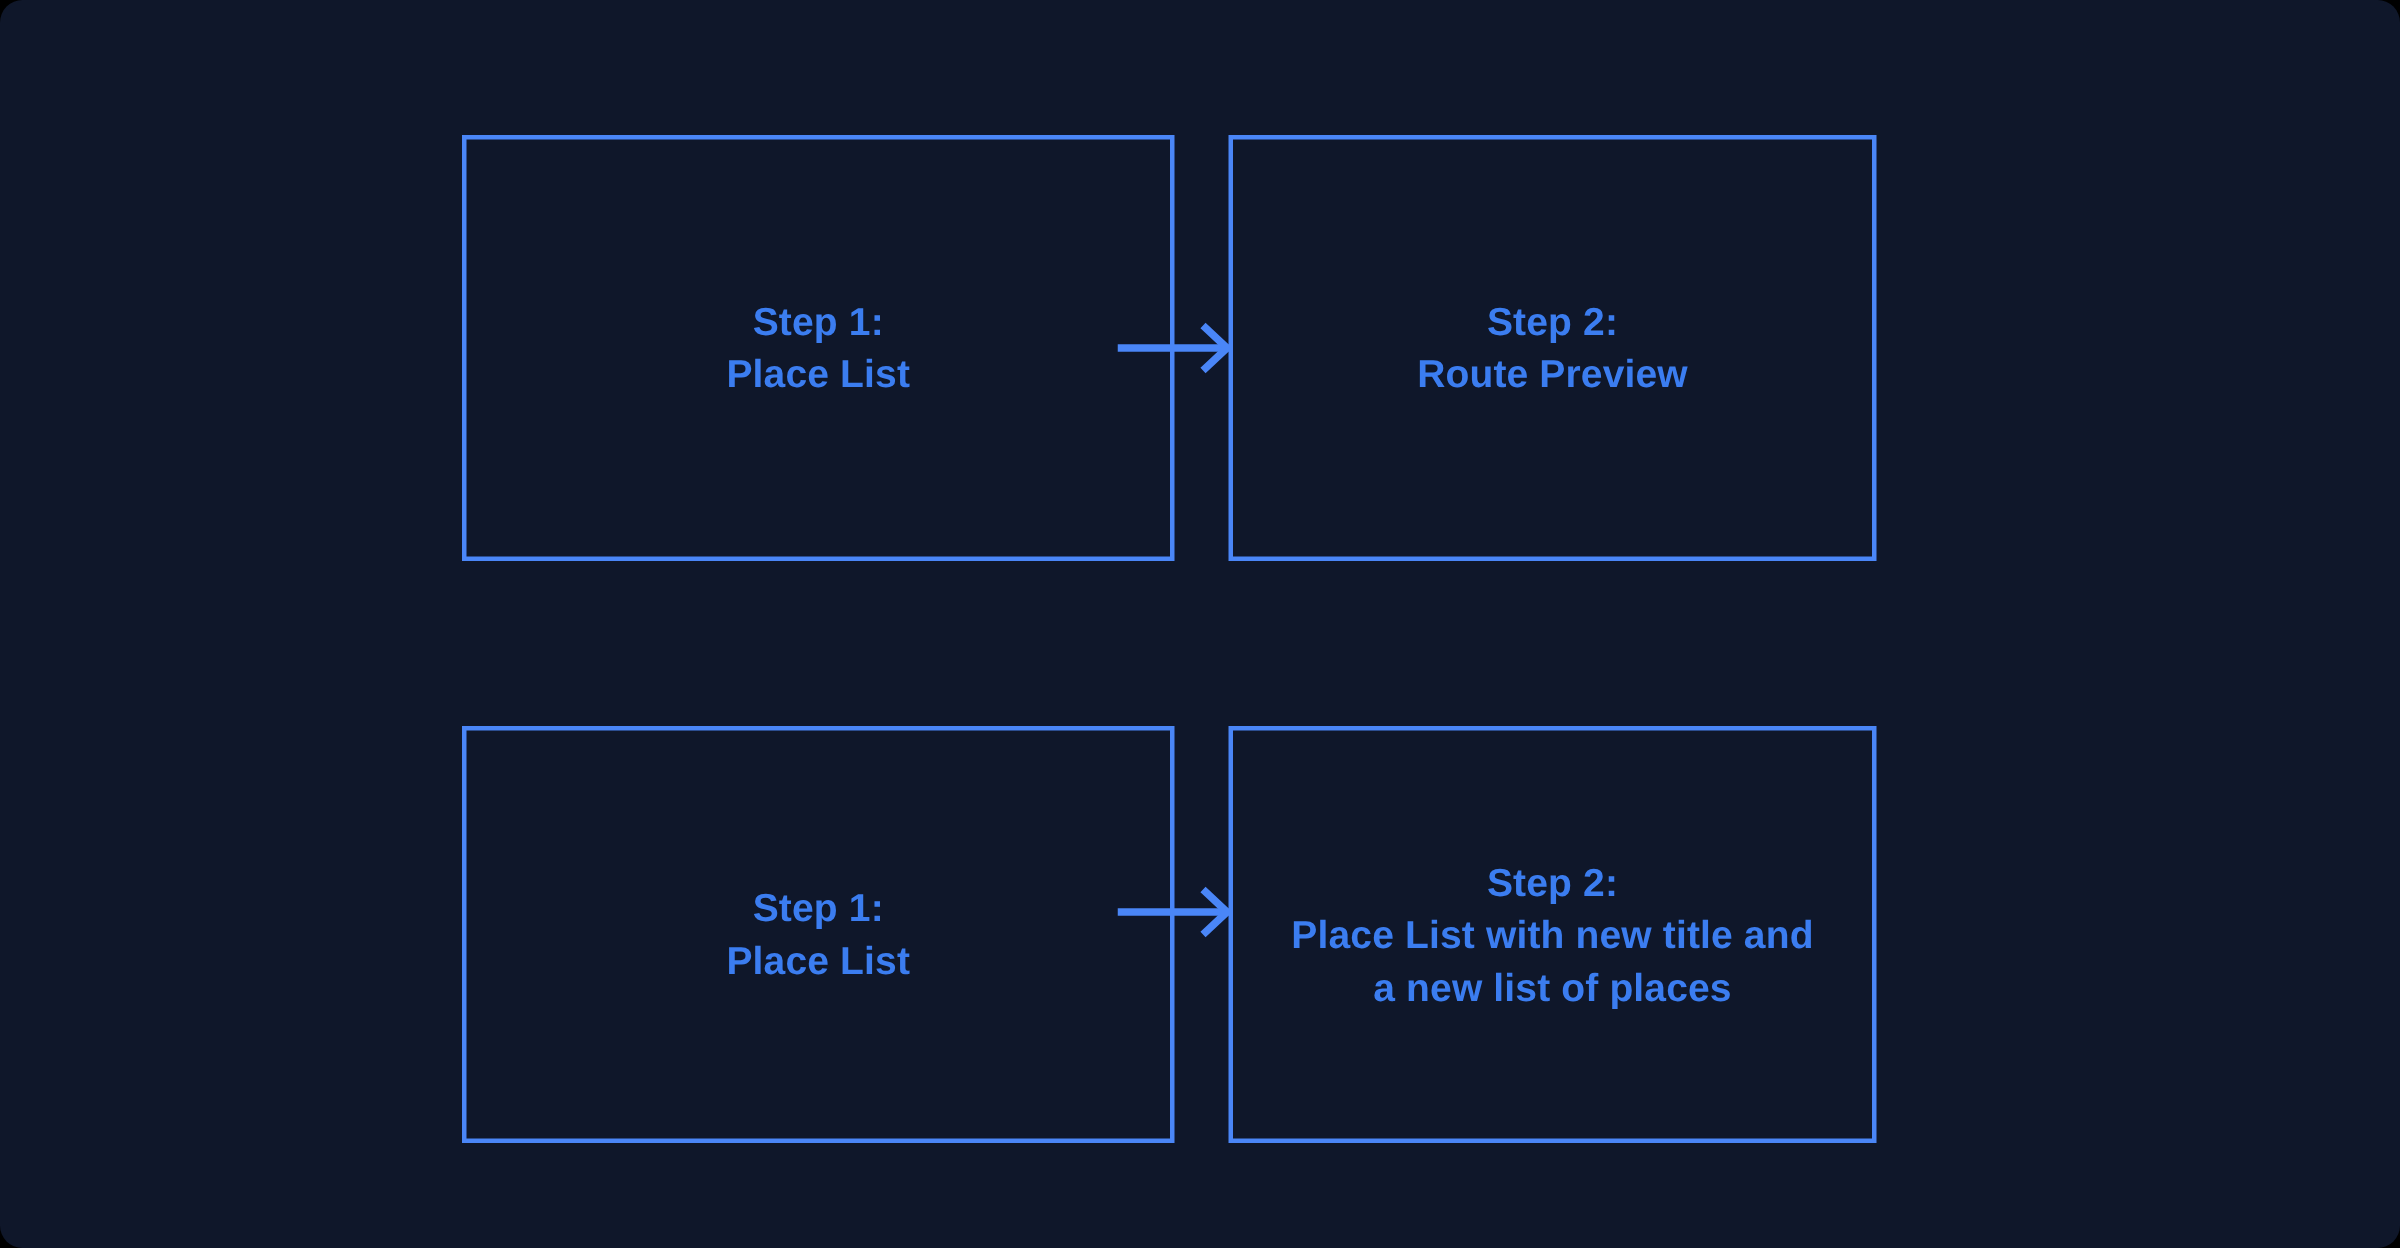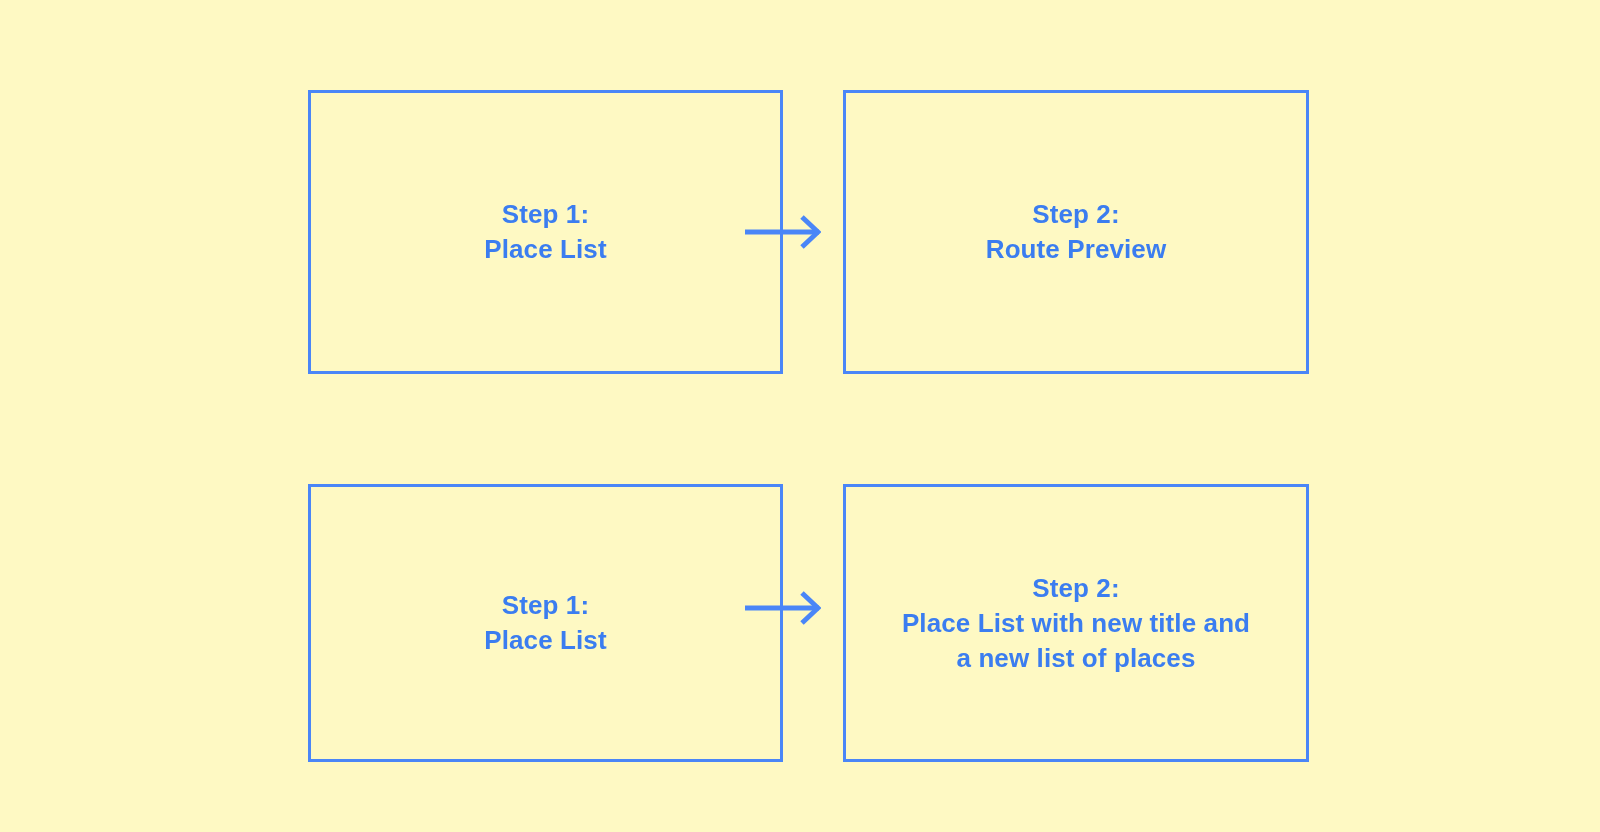--- a/index.html
+++ b/index.html
@@ -11,21 +11,22 @@
   body {
     width: 1600px;
     height: 832px;
     overflow: hidden;
     font-family: "Liberation Sans", sans-serif;
   }
   #canvas {
     position: relative;
     width: 1600px;
     height: 832px;
-    background: #fef9c3;
+    background: #0f172a;
+    border-radius: 15px;
   }
 
   
   .flow-row {
     position: absolute;
     left: 0;
     width: 1600px;
   }
   #flow-row-0 { top: 90px;  height: 284px; }
   #flow-row-1 { top: 484px; height: 278px; }
@@ -35,21 +36,21 @@
     position: absolute;
     top: 0;
     box-sizing: border-box;
     border: 3px solid #4a86f7;
     background: transparent;
     display: flex;
     align-items: center;
     justify-content: center;
   }
   .flow-row .flow-box.box-left  { left: 308px; width: 475px; }
-  .flow-row .flow-box.box-right { left: 819px; width: 466px; margin-left: 24px; }
+  .flow-row .flow-box.box-right { left: 819px; width: 432px; }
   #flow-row-0 .flow-box { height: 284px; }
   #flow-row-1 .flow-box { height: 278px; }
 
   .box-label {
     color: #3b7df0;
     font-family: "Liberation Sans", sans-serif;
     font-size: 26px;
     font-weight: bold;
     line-height: 35px;
     text-align: center;

